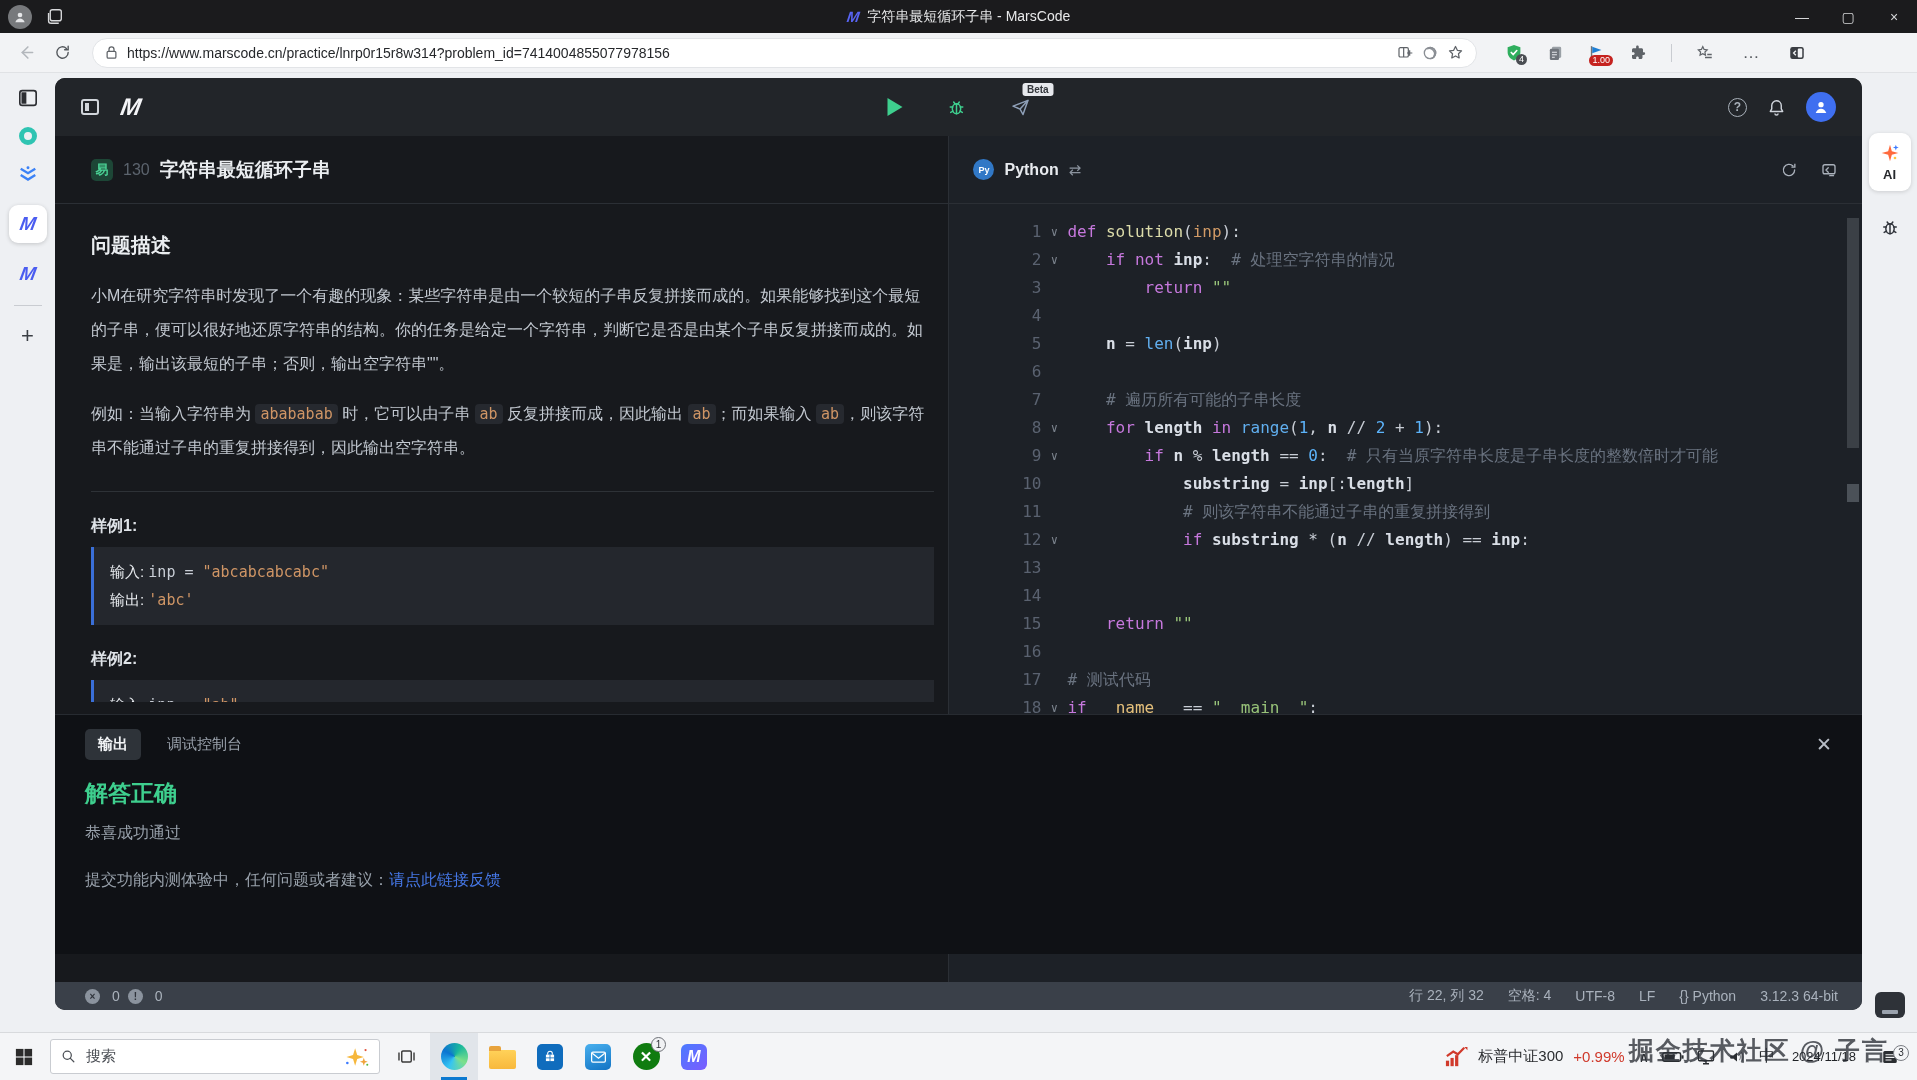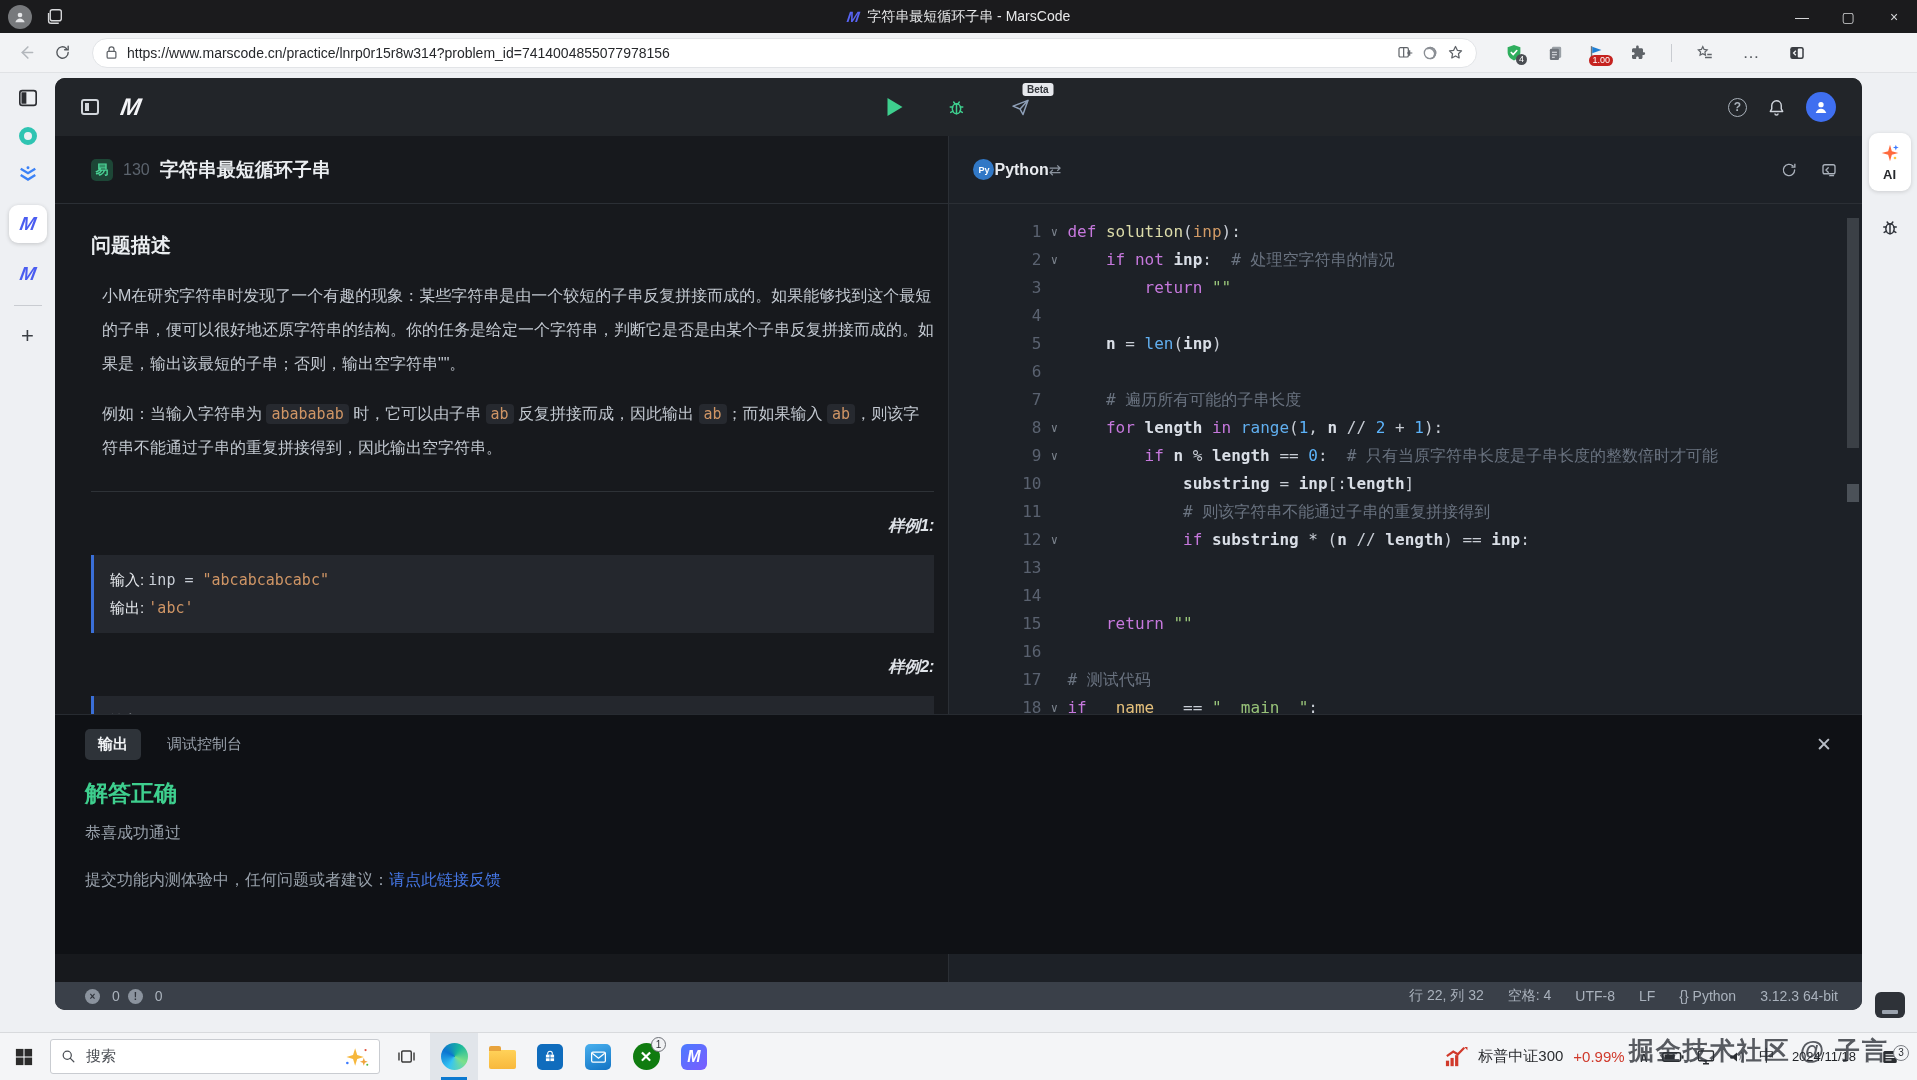--- a/index.html
+++ b/index.html
@@ -57,32 +57,32 @@
 
   
   .workspace { flex:1; display:flex; min-height:0; position:relative; }
   .problem { width:49.5%; flex:0 0 49.5%; border-right:1px solid #2b2f35; display:flex; flex-direction:column; overflow:hidden; background:#17191d; }
   .p-head { height:68px; flex:0 0 68px; display:flex; align-items:center; gap:10px; padding:0 14px 0 36px; border-bottom:1px solid #2b2f35; }
   .diff { width:22px; height:22px; border-radius:5px; background:#1d4636; color:#4ad295; font-size:13px; font-weight:bold; display:flex; align-items:center; justify-content:center; }
   .pnum { color:#5c646e; font-size:16px; }
   .ptitle { color:#eaedf0; font-size:19px; font-weight:bold; }
   .p-body { padding:0 14px 0 36px; overflow:hidden; }
   .h2 { color:#eaedf0; font-size:20px; font-weight:bold; margin:28px 0 20px; }
-  .para { color:#c3c9d1; font-size:16px; line-height:34px; margin-bottom:16px;margin-left:11px; }
+  .para { color:#c3c9d1; font-size:16px; line-height:34px; margin-bottom:16px; }
   .inline-code { font-family:"DejaVu Sans Mono", monospace; font-size:15px; color:#cf9565; background:#26292f; border-radius:4px; padding:1px 5px; }
   .sep { border:none; border-top:1px solid #2e3237; margin:26px 0 0; }
-  .h3 { color:#dfe3e8; font-size:16px; font-weight:bold; font-style:italic; margin:24px 0 18px;text-align:right; }
+  .h3 { color:#dfe3e8; font-size:16px; font-weight:bold; margin:24px 0 10px; }
   .sample { background:#24272d; border-left:3px solid #3a6fd8; padding:11px 16px; font-family:"DejaVu Sans Mono", monospace; font-size:15px; line-height:28px; color:#c9ced6; }
   .sample .lbl { color:#e8ebef; font-family:"Liberation Sans", sans-serif; }
   .sample .str { color:#cf9565; }
   .clip2 { height:22px; overflow:hidden; }
 
   
   .editor { flex:1; background:#1d2127; display:flex; flex-direction:column; min-width:0; position:relative; }
-  .e-head { height:68px; flex:0 0 68px; display:flex; align-items:center; gap:0; padding:0 24px; border-bottom:1px solid #2b2f35; }
+  .e-head { height:68px; flex:0 0 68px; display:flex; align-items:center; gap:10px; padding:0 24px; border-bottom:1px solid #2b2f35; }
   .py-ic { width:21px; height:21px; border-radius:50%; background:#3178c6; color:#fff; font-size:9px; font-weight:bold; display:flex; align-items:center; justify-content:center; }
   .e-lang { color:#e8ebef; font-size:16px; font-weight:bold; }
   .swap { color:#8b939e; font-size:15px; }
   .e-actions { margin-left:auto; display:flex; align-items:center; gap:22px; color:#aab1bb; }
   .code { padding-top:14px; font-family:"DejaVu Sans Mono", monospace; font-size:16px; }
   .cl { display:flex; height:28px; line-height:28px; }
   .ln { width:58px; flex:0 0 58px; text-align:right; color:#5a6270; padding-left:34px; box-sizing:content-box; padding-right:0; }
   .fold { width:26px; flex:0 0 26px; text-align:center; color:#7a828c; font-size:12px; }
   .cd { white-space:pre; color:#d9dee6; }
   .tk-kw { color:#c678dd; } .tk-fn { color:#dcdcaa; } .tk-pr { color:#d19a66; }

